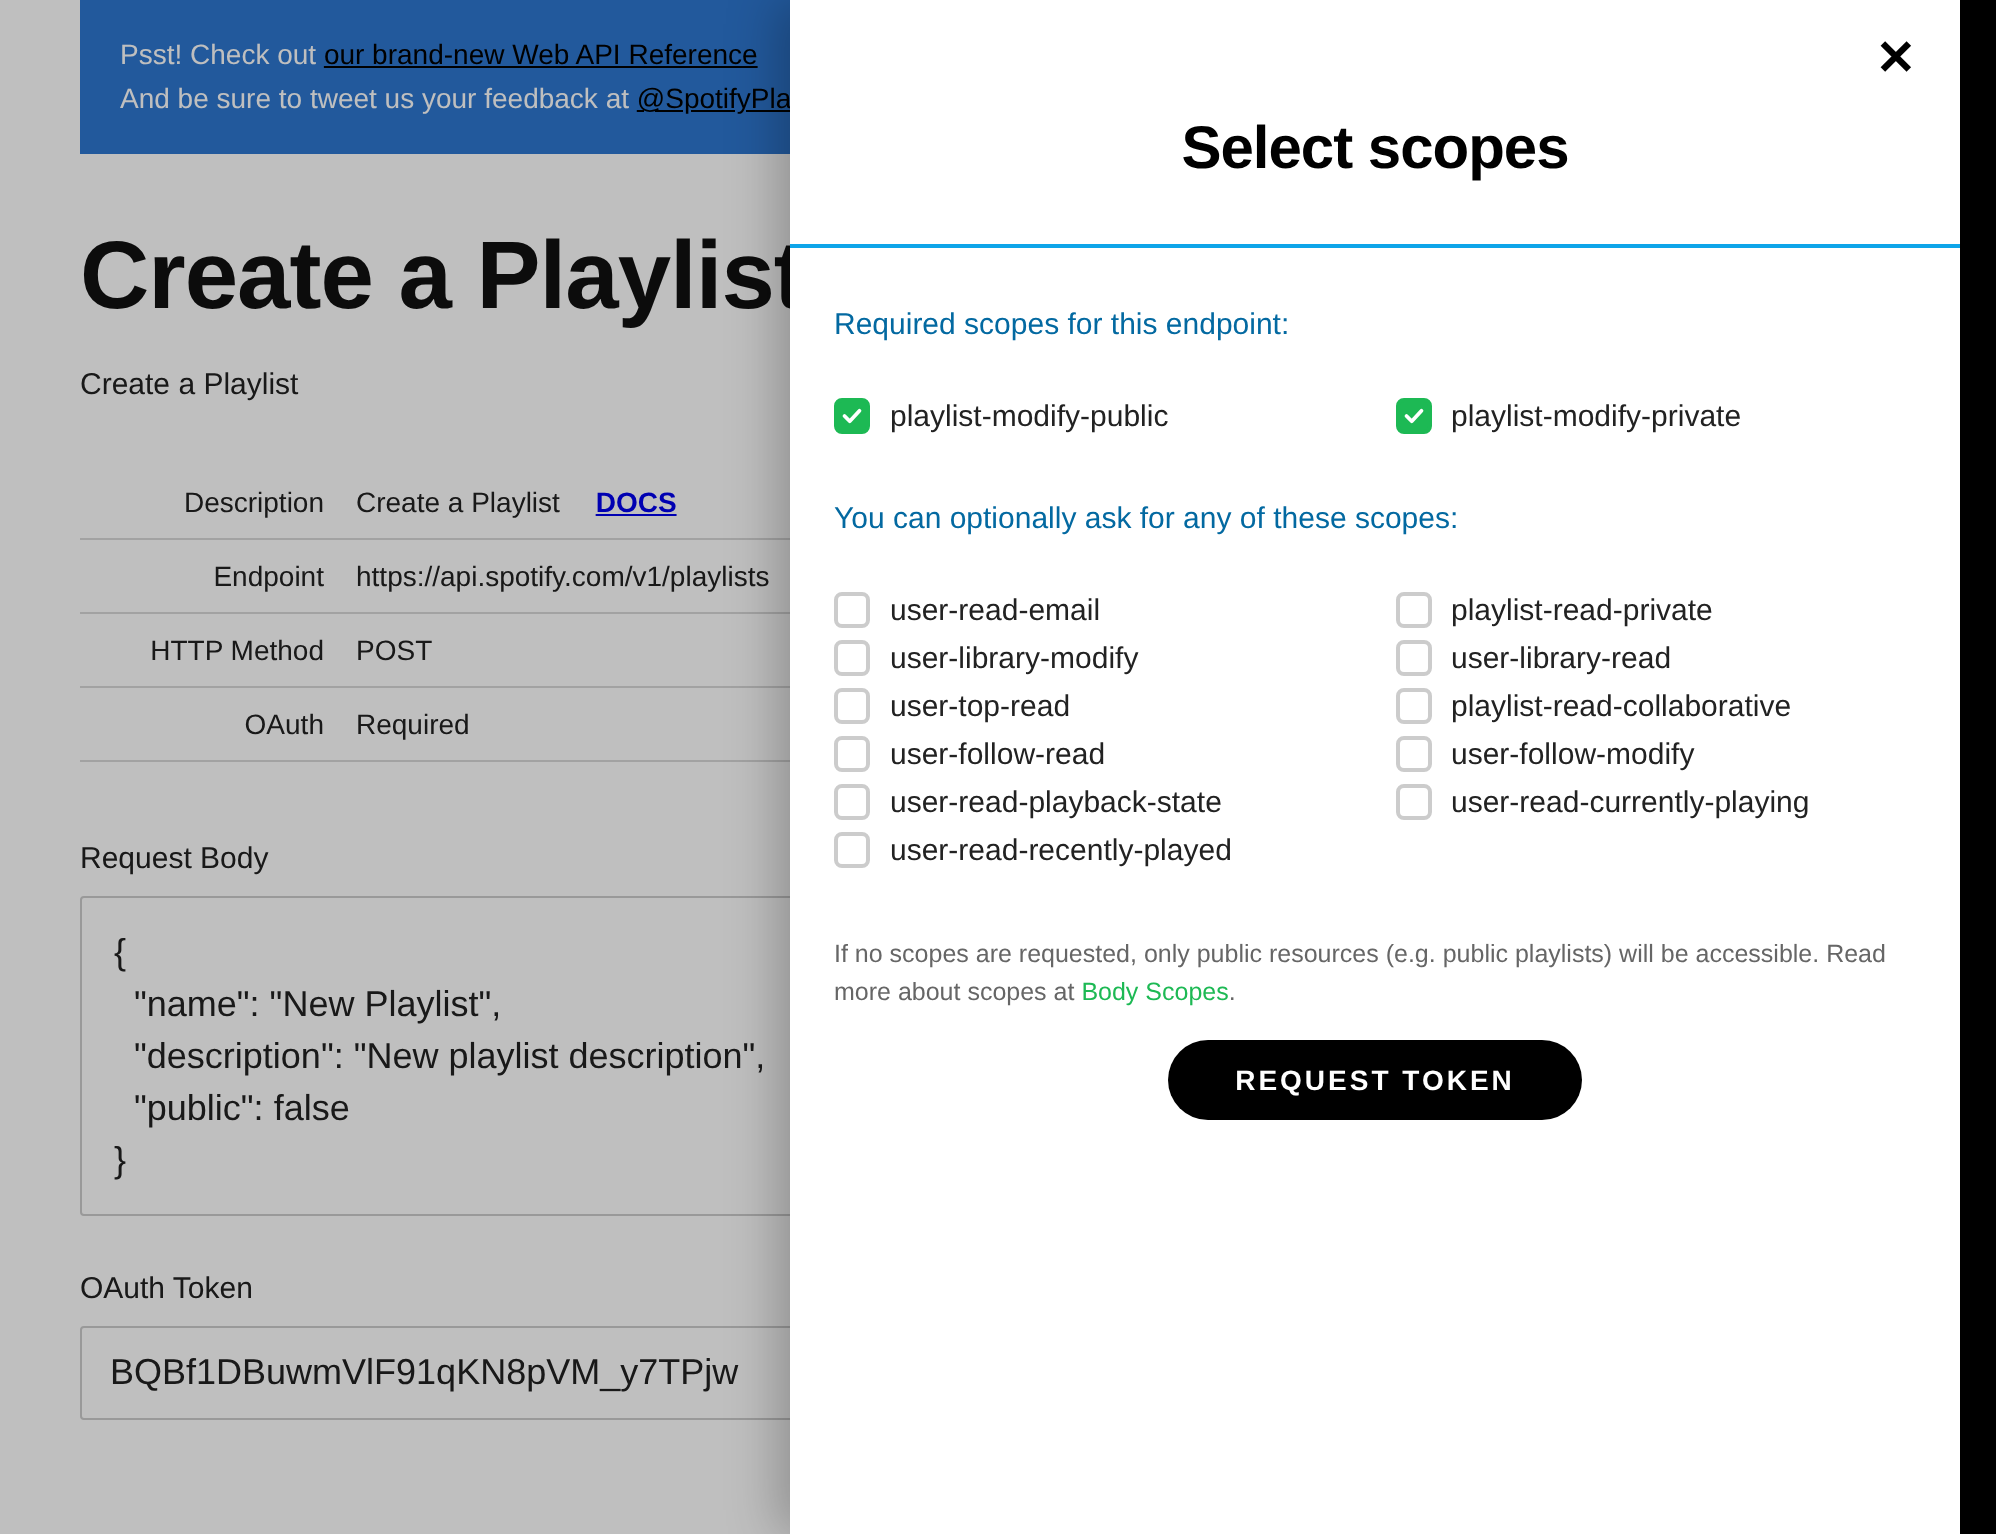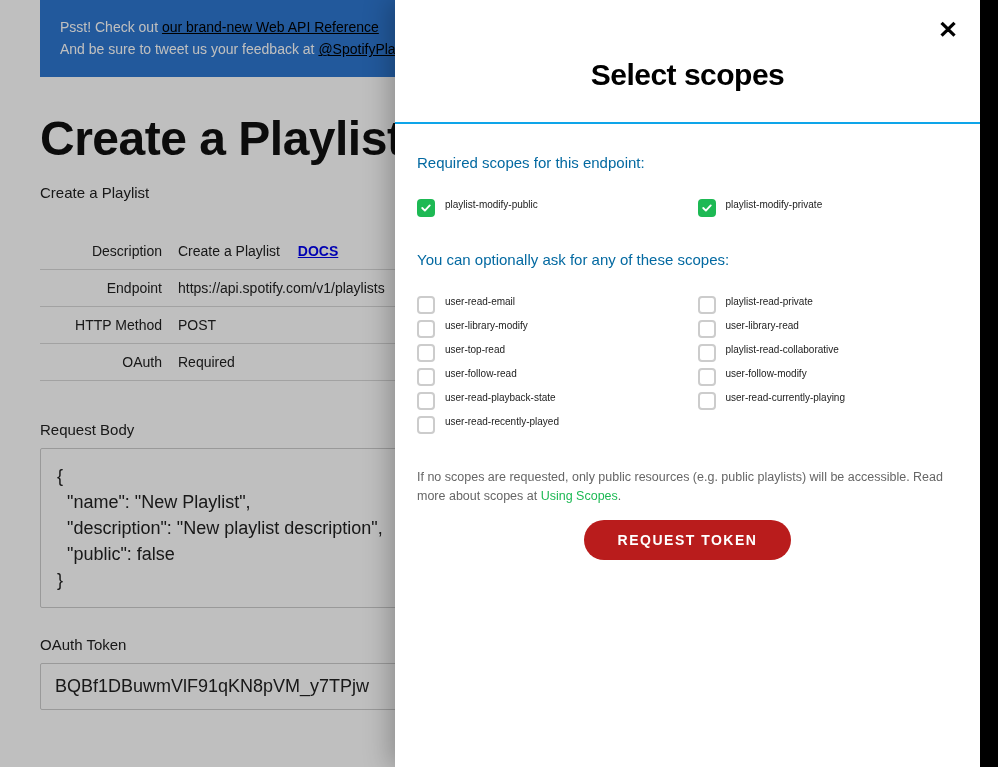--- a/index.html
+++ b/index.html
@@ -118,22 +118,23 @@
   .modal-text { font-size: 15px; color: #0369a1; margin-bottom: 28px; }
   .scope-grid {
     display: grid;
     grid-template-columns: 1fr 1fr;
     column-gap: 20px;
     row-gap: 6px;
     margin-bottom: 34px;
   }
   .scope-item {
     display: flex;
+    align-items: center;
     gap: 10px;
-    font-size: 10px;
+    font-size: 15px;
     color: #222;
   }
   .cb {
     width: 18px; height: 18px;
     border: 2px solid #ccc;
     border-radius: 4px;
     display: inline-flex;
     align-items: center;
     justify-content: center;
     flex-shrink: 0;
@@ -148,21 +149,21 @@
   .fineprint {
     font-size: 12.5px;
     color: #666;
     line-height: 1.5;
     margin: 8px 0 14px 0;
   }
   .fineprint a { color: #1db954; text-decoration: none; }
   .request-btn {
     display: block;
     margin: 0 auto 16px auto;
-    background: #b91c1c;
+    background: #000000;
     color: #fff;
     border: none;
     border-radius: 30px;
     padding: 12px 34px;
     font-size: 14px;
     font-weight: 700;
     letter-spacing: 1.5px;
     cursor: pointer;
   }
 </style>
@@ -300,18 +301,18 @@
           <span>user-read-currently-playing</span>
         </div>
         <div class="scope-item">
           <span class="cb"></span>
           <span>user-read-recently-played</span>
         </div>
       </div>
 
     <div class="fineprint">
       <span>If no scopes are requested, only public resources (e.g. public playlists) will be accessible. Read more about scopes at </span>
-      <a href="#">Using Scopes</a><span>.</span>
+      <a href="#">Body Scopes</a><span>.</span>
     </div>
 
     <button class="request-btn">REQUEST TOKEN</button>
   </div>
 </div>
 
 </body></html>

